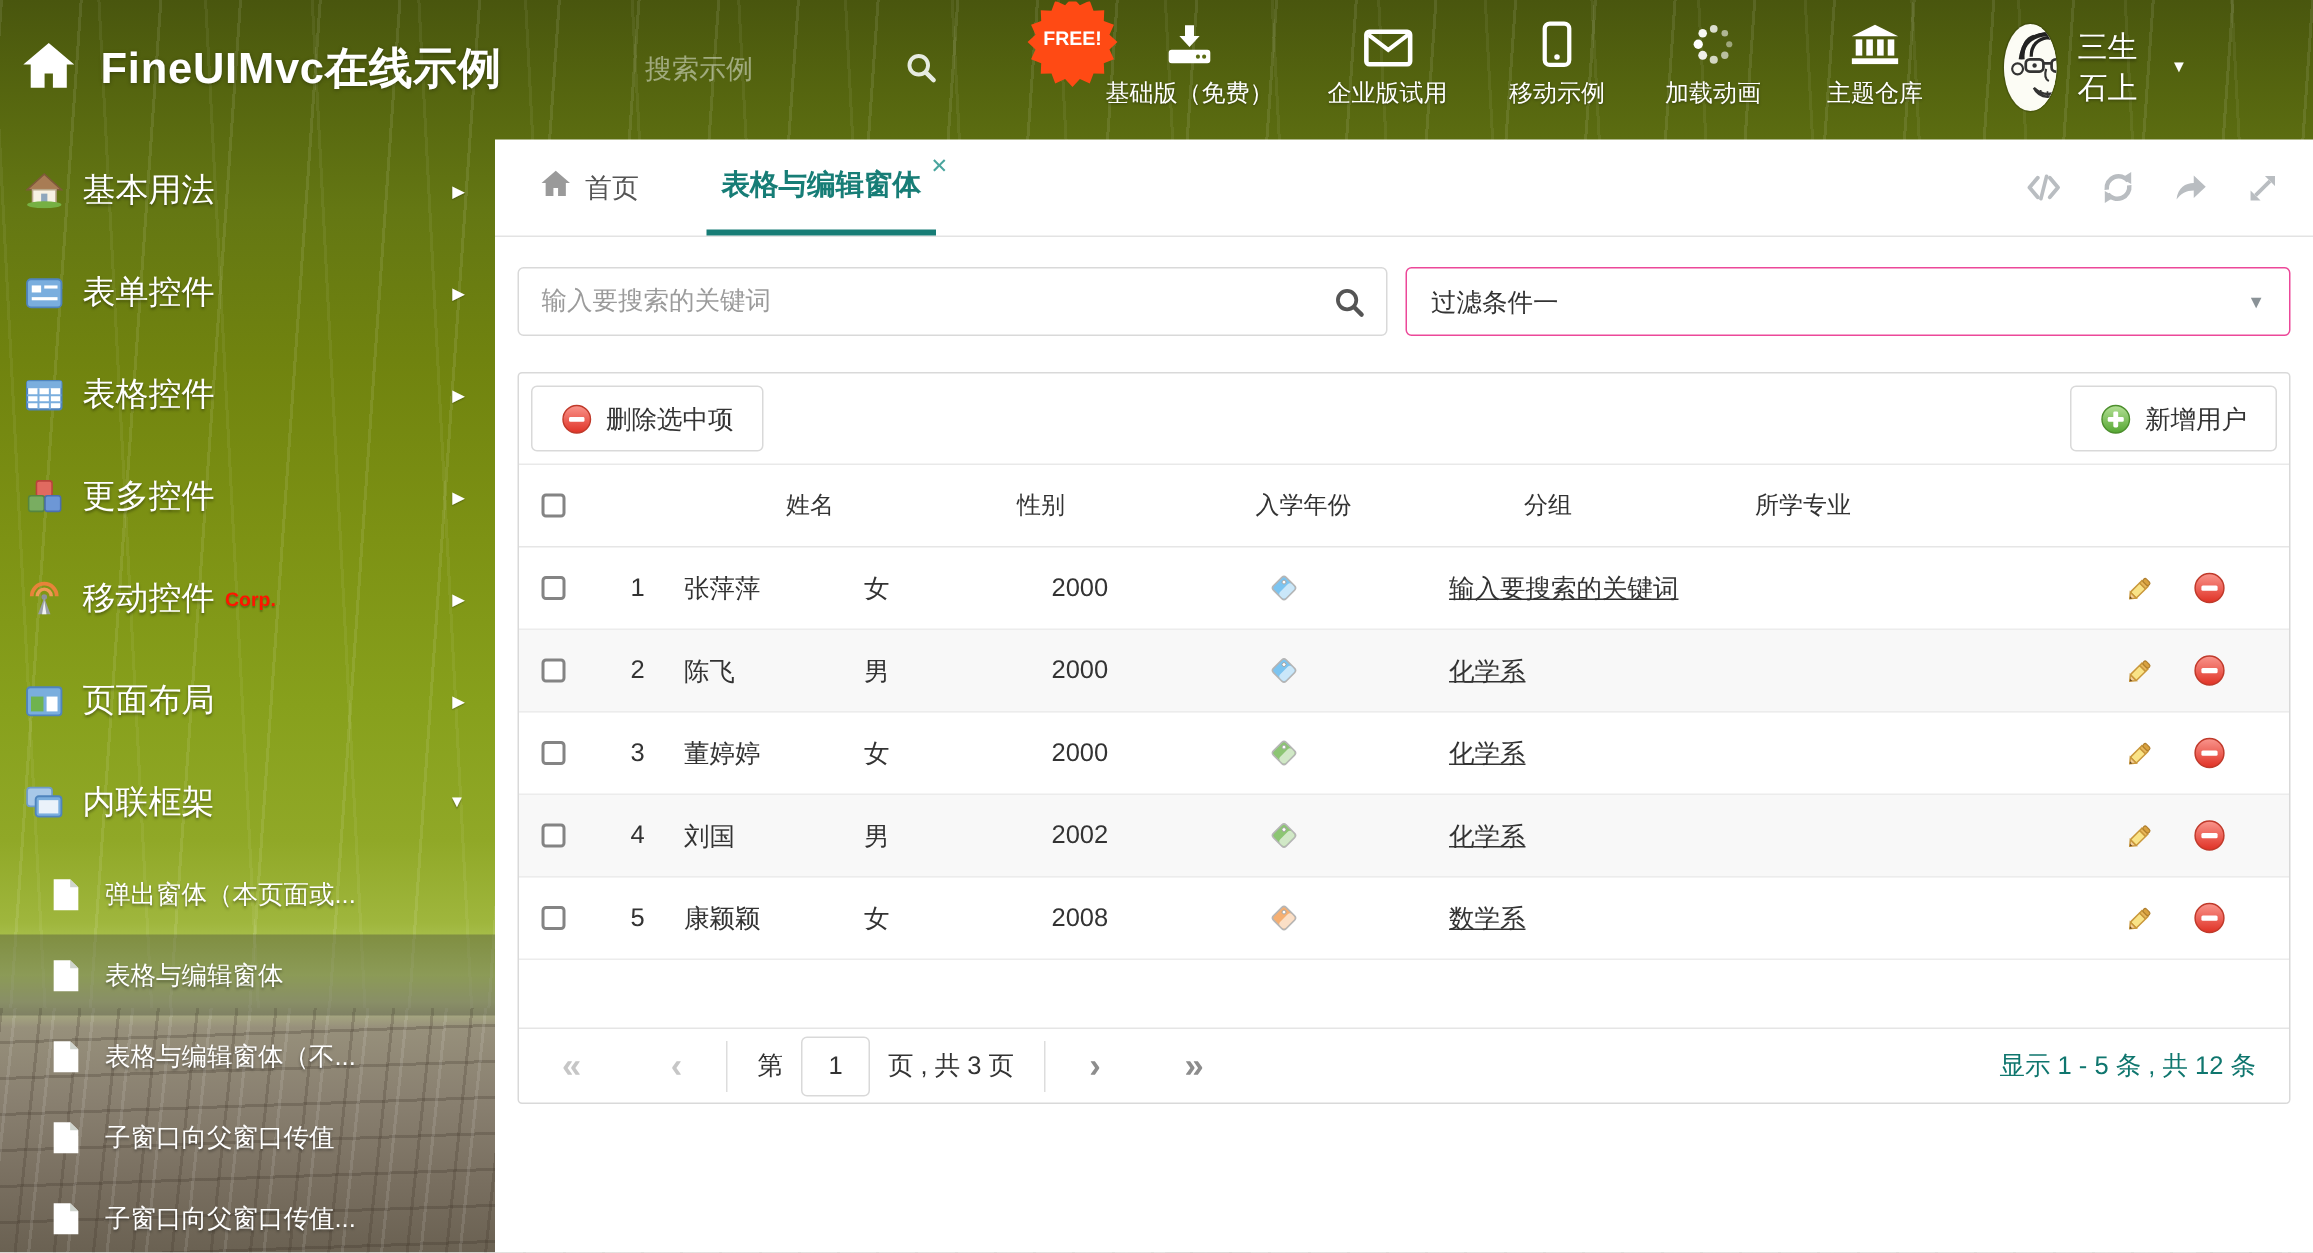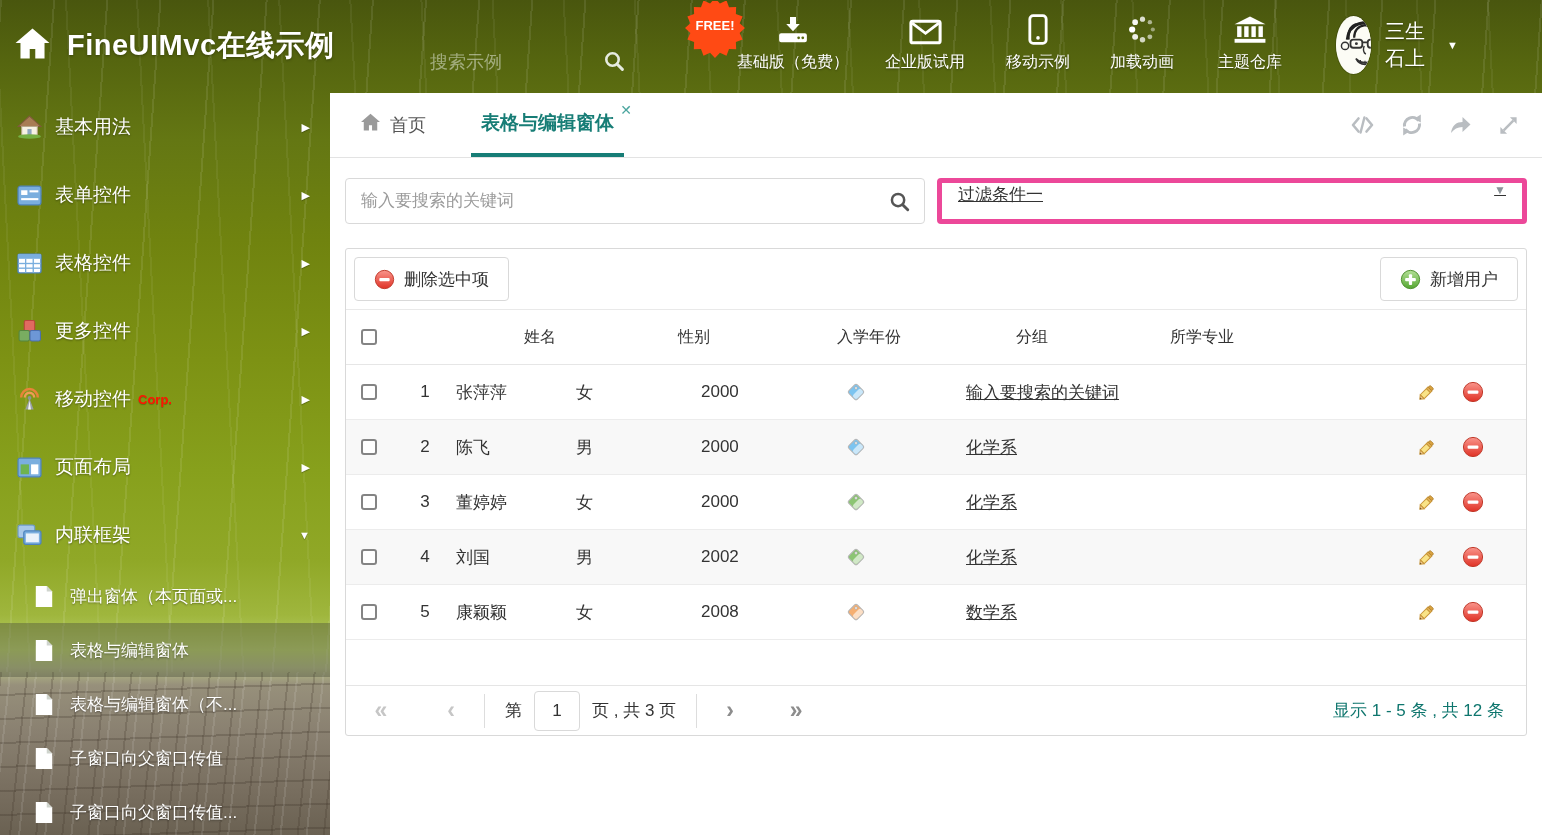--- a/index.html
+++ b/index.html
@@ -25,21 +25,21 @@
   .bg::after { content:""; position:absolute; left:0; top:672px; right:0; bottom:0;
     background:
       repeating-linear-gradient(96deg, rgba(60,48,36,.22) 0 2px, transparent 2px 9px, rgba(255,255,255,.10) 9px 11px, transparent 11px 26px),
       repeating-linear-gradient(178deg, transparent 0 22px, rgba(50,40,30,.22) 22px 24px);
   }
 
   
   .hdr { position:absolute; left:0; top:0; width:1458px; height:93px; z-index:5; }
   .logo { position:absolute; left:14px; top:26px; display:flex; align-items:center; gap:16px; cursor:pointer; }
   .logo-title { color:#fff; font-size:29px; font-weight:bold; letter-spacing:.5px; text-shadow:0 1px 3px rgba(0,0,0,.35); }
-  .hdr-search { position:absolute; left:430px; top:44px; width:200px; height:36px; }
+  .hdr-search { position:absolute; left:430px; top:28px; width:200px; height:36px; }
   .hdr-search input { width:160px; height:36px; background:transparent; border:none; outline:none;
     font-size:18px; color:#eef2e8; font-family:inherit; }
   .hdr-search input::placeholder { color:rgba(225,232,218,.55); }
   .hdr-search .s-ico { position:absolute; left:172px; top:5px; }
   .free { position:absolute; left:684px; top:1px; width:62px; height:58px; }
   .free span { position:absolute; left:0; top:17px; width:62px; text-align:center;
     color:#fff; font-size:13px; font-weight:bold; }
   .hdr-nav { position:absolute; left:722px; top:11px; display:flex; }
   .nav-item { display:flex; flex-direction:column; align-items:center; justify-content:flex-end; gap:7px;
     cursor:pointer; padding-bottom:2px; }
@@ -49,21 +49,21 @@
   .user { position:absolute; left:1336px; top:16px; display:flex; align-items:center; gap:14px; cursor:pointer; }
   .user .uname { color:#fff; font-size:20px; text-shadow:0 1px 2px rgba(0,0,0,.4); }
   .user .caret, .caret-g { color:#fff; font-size:11px; }
   .avatar { width:58px; height:58px; border-radius:50%; background:#fbfbf4; overflow:hidden;
     box-shadow:0 0 0 1px rgba(0,0,0,.15); }
 
   
   .sb { position:absolute; left:0; top:93px; width:330px; bottom:0; z-index:4; color:#fff; }
   .sb-item { height:68px; display:flex; align-items:center; padding:0 20px 0 16px; cursor:pointer; }
   .sb-item .sico { width:26px; display:flex; justify-content:center; margin-right:13px; }
-  .sb-item .t { font-size:19px; text-shadow:0 1px 2px rgba(0,0,0,.4); }
+  .sb-item .t { font-size:22px; text-shadow:0 1px 2px rgba(0,0,0,.4); }
   .sb-item .corp { color:#ff1400; font-size:13px; margin-left:7px; font-weight:bold; text-shadow:0 1px 1px rgba(0,0,0,.25); }
   .sb-item .arr { margin-left:auto; font-size:11px; color:#fff; text-shadow:0 1px 1px rgba(0,0,0,.3); }
   .sb-sub { height:54px; display:flex; align-items:center; padding-left:33px; cursor:pointer; }
   .sb-sub .sico { width:22px; margin-right:15px; display:flex; justify-content:center; }
   .sb-sub .t { font-size:17px; text-shadow:0 1px 2px rgba(0,0,0,.4); white-space:nowrap; }
   .sb-sub.sel { background:rgba(72,75,58,.40); }
 
   
   .main { position:absolute; left:330px; top:93px; right:0; bottom:0; background:#fff; z-index:6; }
   .tabbar { height:65px; border-bottom:1px solid #e3e3e3; display:flex; align-items:stretch; position:relative; }
@@ -74,22 +74,22 @@
   .tab-tools { margin-left:auto; display:flex; align-items:center; gap:24px; padding-right:22px; }
   .tab-tools .ti { cursor:pointer; display:flex; }
 
   .content { padding:20px 15px 0 15px; }
   .filter-row { display:flex; gap:12px; }
   .srch { position:relative; width:580px; }
   .srch input { width:100%; height:46px; border:1px solid #d9d9d9; border-radius:4px; outline:none;
     padding:0 46px 0 15px; font-size:17px; color:#333; font-family:inherit; }
   .srch input::placeholder { color:#9b9b9b; }
   .srch .s-ico2 { position:absolute; right:14px; top:12px; }
-  .ddl { width:590px; height:46px; border:5px solid #ec4899; border-radius:4px; display:flex; 
-    justify-content:space-between; padding:0 16px; font-size:17px; color:#333; cursor:pointer;text-decoration:underline; }
+  .ddl { width:590px; height:46px; border:1px solid #ec4899; border-radius:4px; display:flex; align-items:center;
+    justify-content:space-between; padding:0 16px; font-size:17px; color:#333; cursor:pointer; }
   .ddl .caret { color:#8a9297; font-size:12px; }
 
   .panel { margin-top:24px; border:1px solid #d9d9d9; border-radius:3px; height:488px;
     display:flex; flex-direction:column; }
   .p-toolbar { padding:8px; display:flex; justify-content:space-between; border-bottom:1px solid #e9e9e9; }
   .btn { height:44px; background:#fff; border:1px solid #d9d9d9; border-radius:4px; display:flex;
     align-items:center; gap:9px; padding:0 19px; font-size:17px; color:#333; cursor:pointer; }
   .grid { display:grid; grid-template-columns:48px 62px 120px 125px 145px 120px 1fr 46px 46px;
     align-items:center; height:55px; padding-right:30px; }
   .g-head { border-bottom:1px solid #e6e6e6; font-size:16px; color:#333;gap:34px; }

